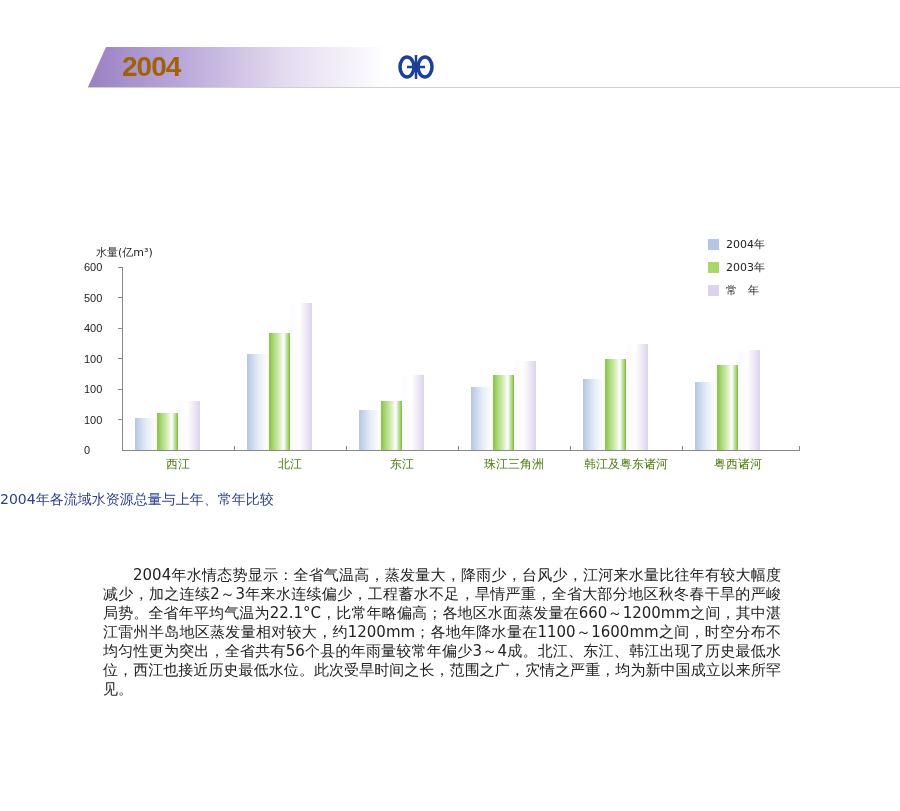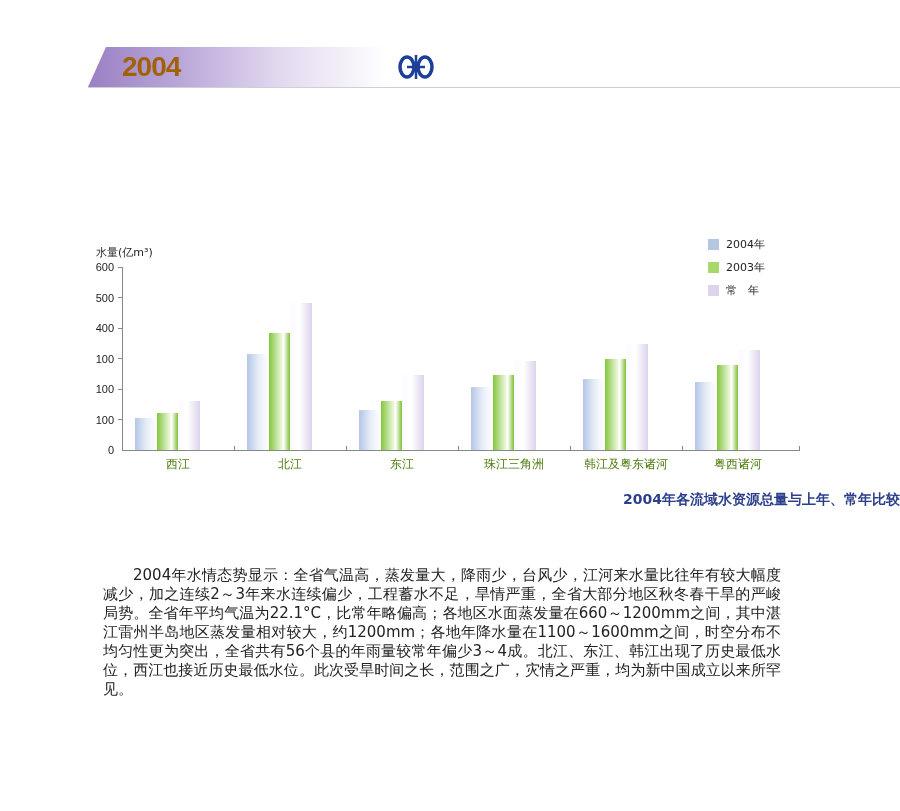--- a/index.html
+++ b/index.html
@@ -24,36 +24,36 @@
   }
   .logo {
     position: absolute; left: 310px; top: 7px; width: 36px; height: 26px;
   }
   .header-title {
     position: absolute; left: 365px; top: 13px; color: #3b5aa8; font-size: 13px;
     letter-spacing: 24px; white-space: nowrap;
   }
   .chart-wrap { position: absolute; left: 0; top: 0; width: 900px; height: 811px; }
   .y-unit { position: absolute; left: 96px; top: 233px; font-size: 11px; color: #222; margin-top: 12px; }
-  .y-tick-label { position: absolute; width: 30px; text-align: right; left: 84px; font-size: 11px; color: #222; font-family: "Liberation Sans", sans-serif; }
+  .y-tick-label { position: absolute; width: 30px; left: 84px; font-size: 11px; color: #222; font-family: "Liberation Sans", sans-serif; }
   .axis-y { position: absolute; left: 122px; top: 267px; width: 1px; height: 184px; background: #888; }
   .axis-x { position: absolute; left: 122px; top: 450px; width: 678px; height: 1px; background: #888; }
   .tick-y { position: absolute; left: 118px; width: 5px; height: 1px; background: #888; }
   .tick-x { position: absolute; top: 446px; width: 1px; height: 5px; background: #888; }
   .bar { position: absolute; width: 21px; bottom: 361px; }
   .bar.s2004 { background: linear-gradient(90deg, #b4c6e4 0%, #e6edf8 55%, #ffffff 100%); }
   .bar.s2003 { background: linear-gradient(90deg, #84c63d 0%, #d9efbf 50%, #ffffff 70%, #7cc132 100%); }
   .bar.snorm { background: linear-gradient(90deg, #fbfaff 0%, #ffffff 40%, #dcd3ec 100%); }
   .cat-label { position: absolute; top: 456px; width: 112px; text-align: center; font-size: 12px; color: #4d7c0f; }
   .legend { position: absolute; left: 708px; top: 233px; }
   .legend-item { display: flex; align-items: center; height: 23px; font-size: 11px; color: #222; }
   .legend-swatch { width: 11px; height: 11px; margin-right: 7px; }
   .chart-title {
-    position: absolute; left: 0; width: 900px; top: 491px; text-align: right; font-size: 14px;
-    color: #2b3f8c; font-weight: bold;
+    position: absolute; left: 0; width: 900px; top: 491px; text-align: left; font-size: 14px;
+    color: #2b3f8c; font-weight: normal;
   }
   .body-text {
     position: absolute; left: 103px; top: 566px; width: 678px; font-size: 15px; color: #222;
     line-height: 19px; text-align: justify;
   }
   .body-text p { margin: 0; text-indent: 2em; }
 </style>
 </head>
 <body>
 

